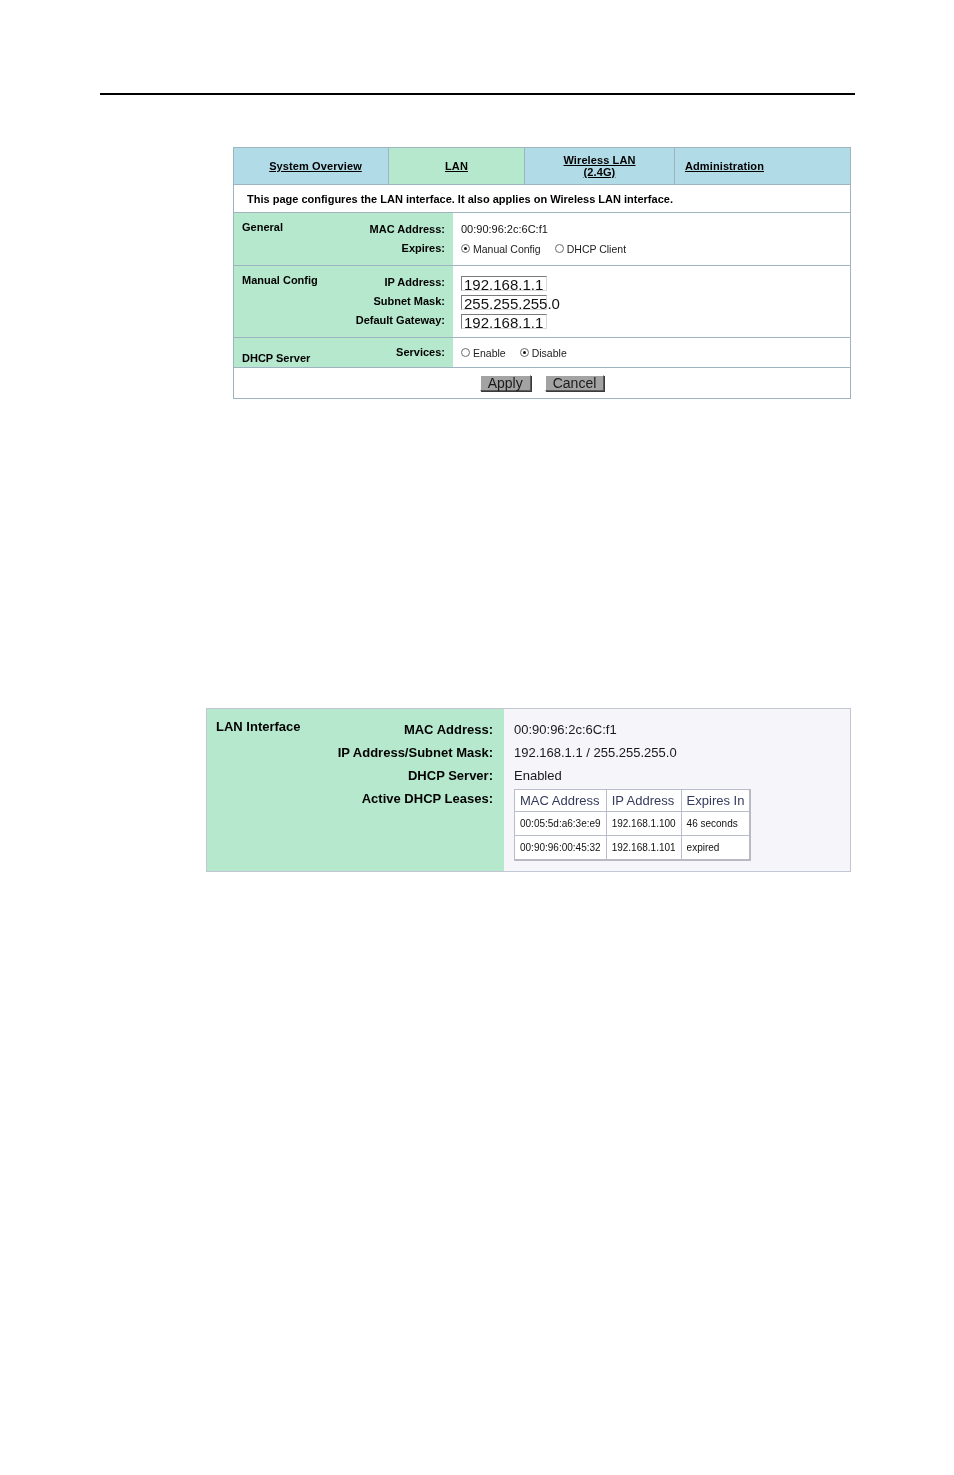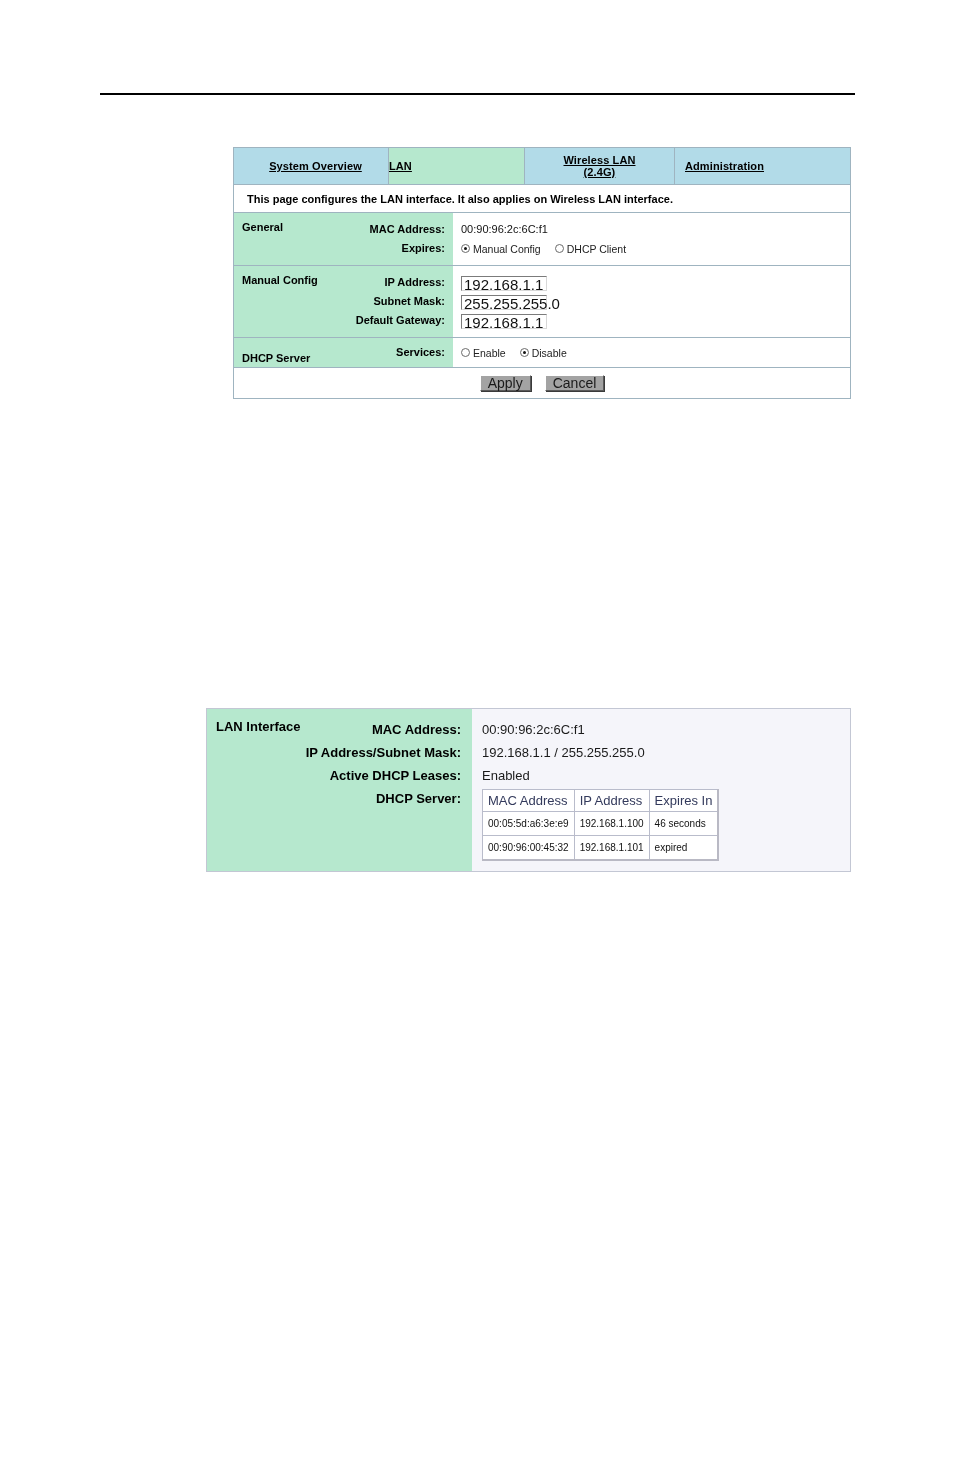--- a/index.html
+++ b/index.html
@@ -59,21 +59,21 @@
   .tab.green { background: #b6e8ce; }
   .tab-label {
     font-size: 11px;
     font-weight: bold;
     letter-spacing: 0.1px;
     text-decoration: underline;
     white-space: pre-line;
     line-height: 12px;
   }
   .tab-sysoverview { width: 155px; padding-left: 9px; justify-content: center; }
-  .tab-lan         { width: 136px; justify-content: flex-start; }
+  .tab-lan         { width: 136px; justify-content: center; }
   .tab-wlan        { width: 150px; justify-content: center; text-align: center; }
   .tab-admin       { width: 175px; padding-left: 10px; }
 
   
   .desc-row {
     height: 28px;
     display: flex;
     align-items: center;
     padding-left: 13px;
     font-size: 11px;
@@ -198,21 +198,21 @@
     left: 206px;
     top: 708px;
     width: 645px;
     height: 164px;
     border: 1px solid #c3c7d4;
     background: #f5f5fa;
     box-sizing: border-box;
     display: flex;
   }
   .sp-left {
-    width: 265px;
+    width: 297px;
     background: #b6e8ce;
     box-sizing: border-box;
     position: relative;
     padding-top: 9px;
   }
   .sp-title {
     position: absolute;
     left: 9px;
     top: 10px;
     font-size: 13px;
@@ -358,22 +358,22 @@
     <div class="btn95">Apply</div>
     <div class="btn95">Cancel</div>
   </div>
 </div>
 
 <div class="status-panel">
   <div class="sp-left">
     <div class="sp-title">LAN Interface</div>
     <div class="sp-lbl">MAC Address:</div>
     <div class="sp-lbl">IP Address/Subnet Mask:</div>
+    <div class="sp-lbl">DHCP Server:</div>
     <div class="sp-lbl">Active DHCP Leases:</div>
-    <div class="sp-lbl">DHCP Server:</div>
   </div>
   <div class="sp-right">
     <div class="sp-val">00:90:96:2c:6C:f1</div>
     <div class="sp-val">192.168.1.1 / 255.255.255.0</div>
     <div class="sp-val">Enabled</div>
     <table class="lease-table">
       <thead>
         <tr>
           <th>MAC Address</th>
           <th>IP Address</th>

